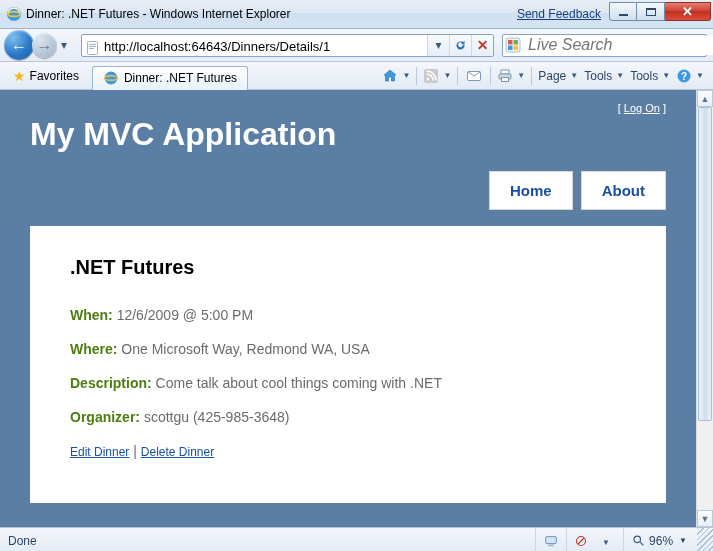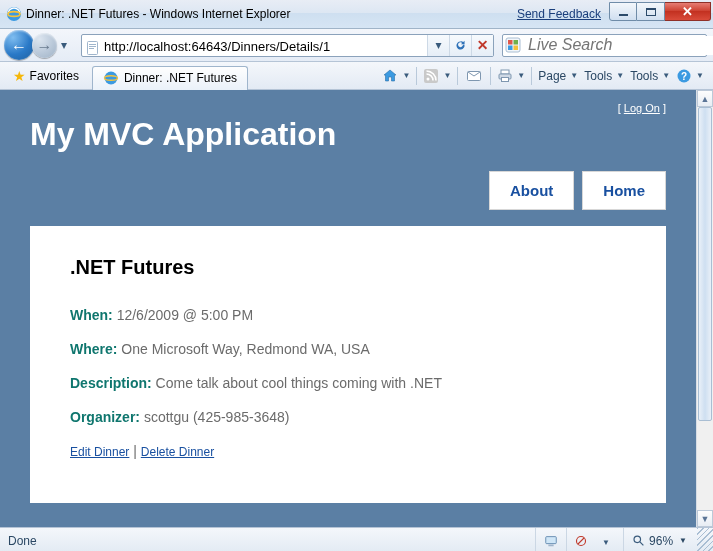--- a/index.html
+++ b/index.html
@@ -97,21 +97,21 @@
   .navtabs { display:flex; justify-content:flex-end; gap:8px; padding:0 30px;}
   .navtab {
     background:#fff; color:#1950a0; font-weight:bold; font-size:15px; padding:10px 20px; cursor:pointer;
     border:1px solid #d7d7d7; font-family: Arial, sans-serif;
   }
   .mainbox {
     background:#fff; color:#444; margin:16px 30px 30px 30px; padding:30px 40px 26px 40px; font-family: Arial, sans-serif;
   }
   .mainbox h2 { font-size:20px; color:#000; margin-bottom:28px; font-weight:bold;}
   .mainbox p { margin-bottom:18px; font-size:14px; color:#6b6b6b;}
-  .mainbox p .lbl { font-weight:bold; color:#0f766e;}
+  .mainbox p .lbl { font-weight:bold; color:#4d7c0f;}
   .actions a { color:#1950a0; text-decoration:underline; cursor:pointer; font-size:12px;}
   .actions { color:#6b6b6b; font-size:14px;}
 
   
   .statusbar {
     height:26px; background:linear-gradient(to bottom,#f4f7fb,#e2eaf3); border-top:1px solid #b5c4d6;
     display:flex; align-items:center; font-size:12px; color:#2b4864;
   }
   .statusbar .cell { padding:0 8px; height:100%; display:flex; align-items:center; gap:4px; border-left:1px solid #cbd7e4;}
   .statusbar .done { width:180px; border-left:none;}
@@ -277,22 +277,22 @@
 </div>
 
 <div class="viewport">
   <div class="content-scroll">
     <div class="mvc-page">
       <div class="topright">
         [ <a>Log On</a> ]
       </div>
       <div class="apptitle">My MVC Application</div>
       <div class="navtabs">
+        <div class="navtab">Home</div>
         <div class="navtab">About</div>
-        <div class="navtab">Home</div>
       </div>
       <div class="mainbox">
         <h2>.NET Futures</h2>
         <p><span class="lbl">When:</span> <span>12/6/2009 @ 5:00 PM</span></p>
         <p><span class="lbl">Where:</span> <span>One Microsoft Way, Redmond WA, USA</span></p>
         <p><span class="lbl">Description:</span> <span>Come talk about cool things coming with .NET</span></p>
         <p><span class="lbl">Organizer:</span> <span>scottgu (425-985-3648)</span></p>
         <p class="actions">
           <a>Edit Dinner</a> | <a>Delete Dinner</a>
         </p>

